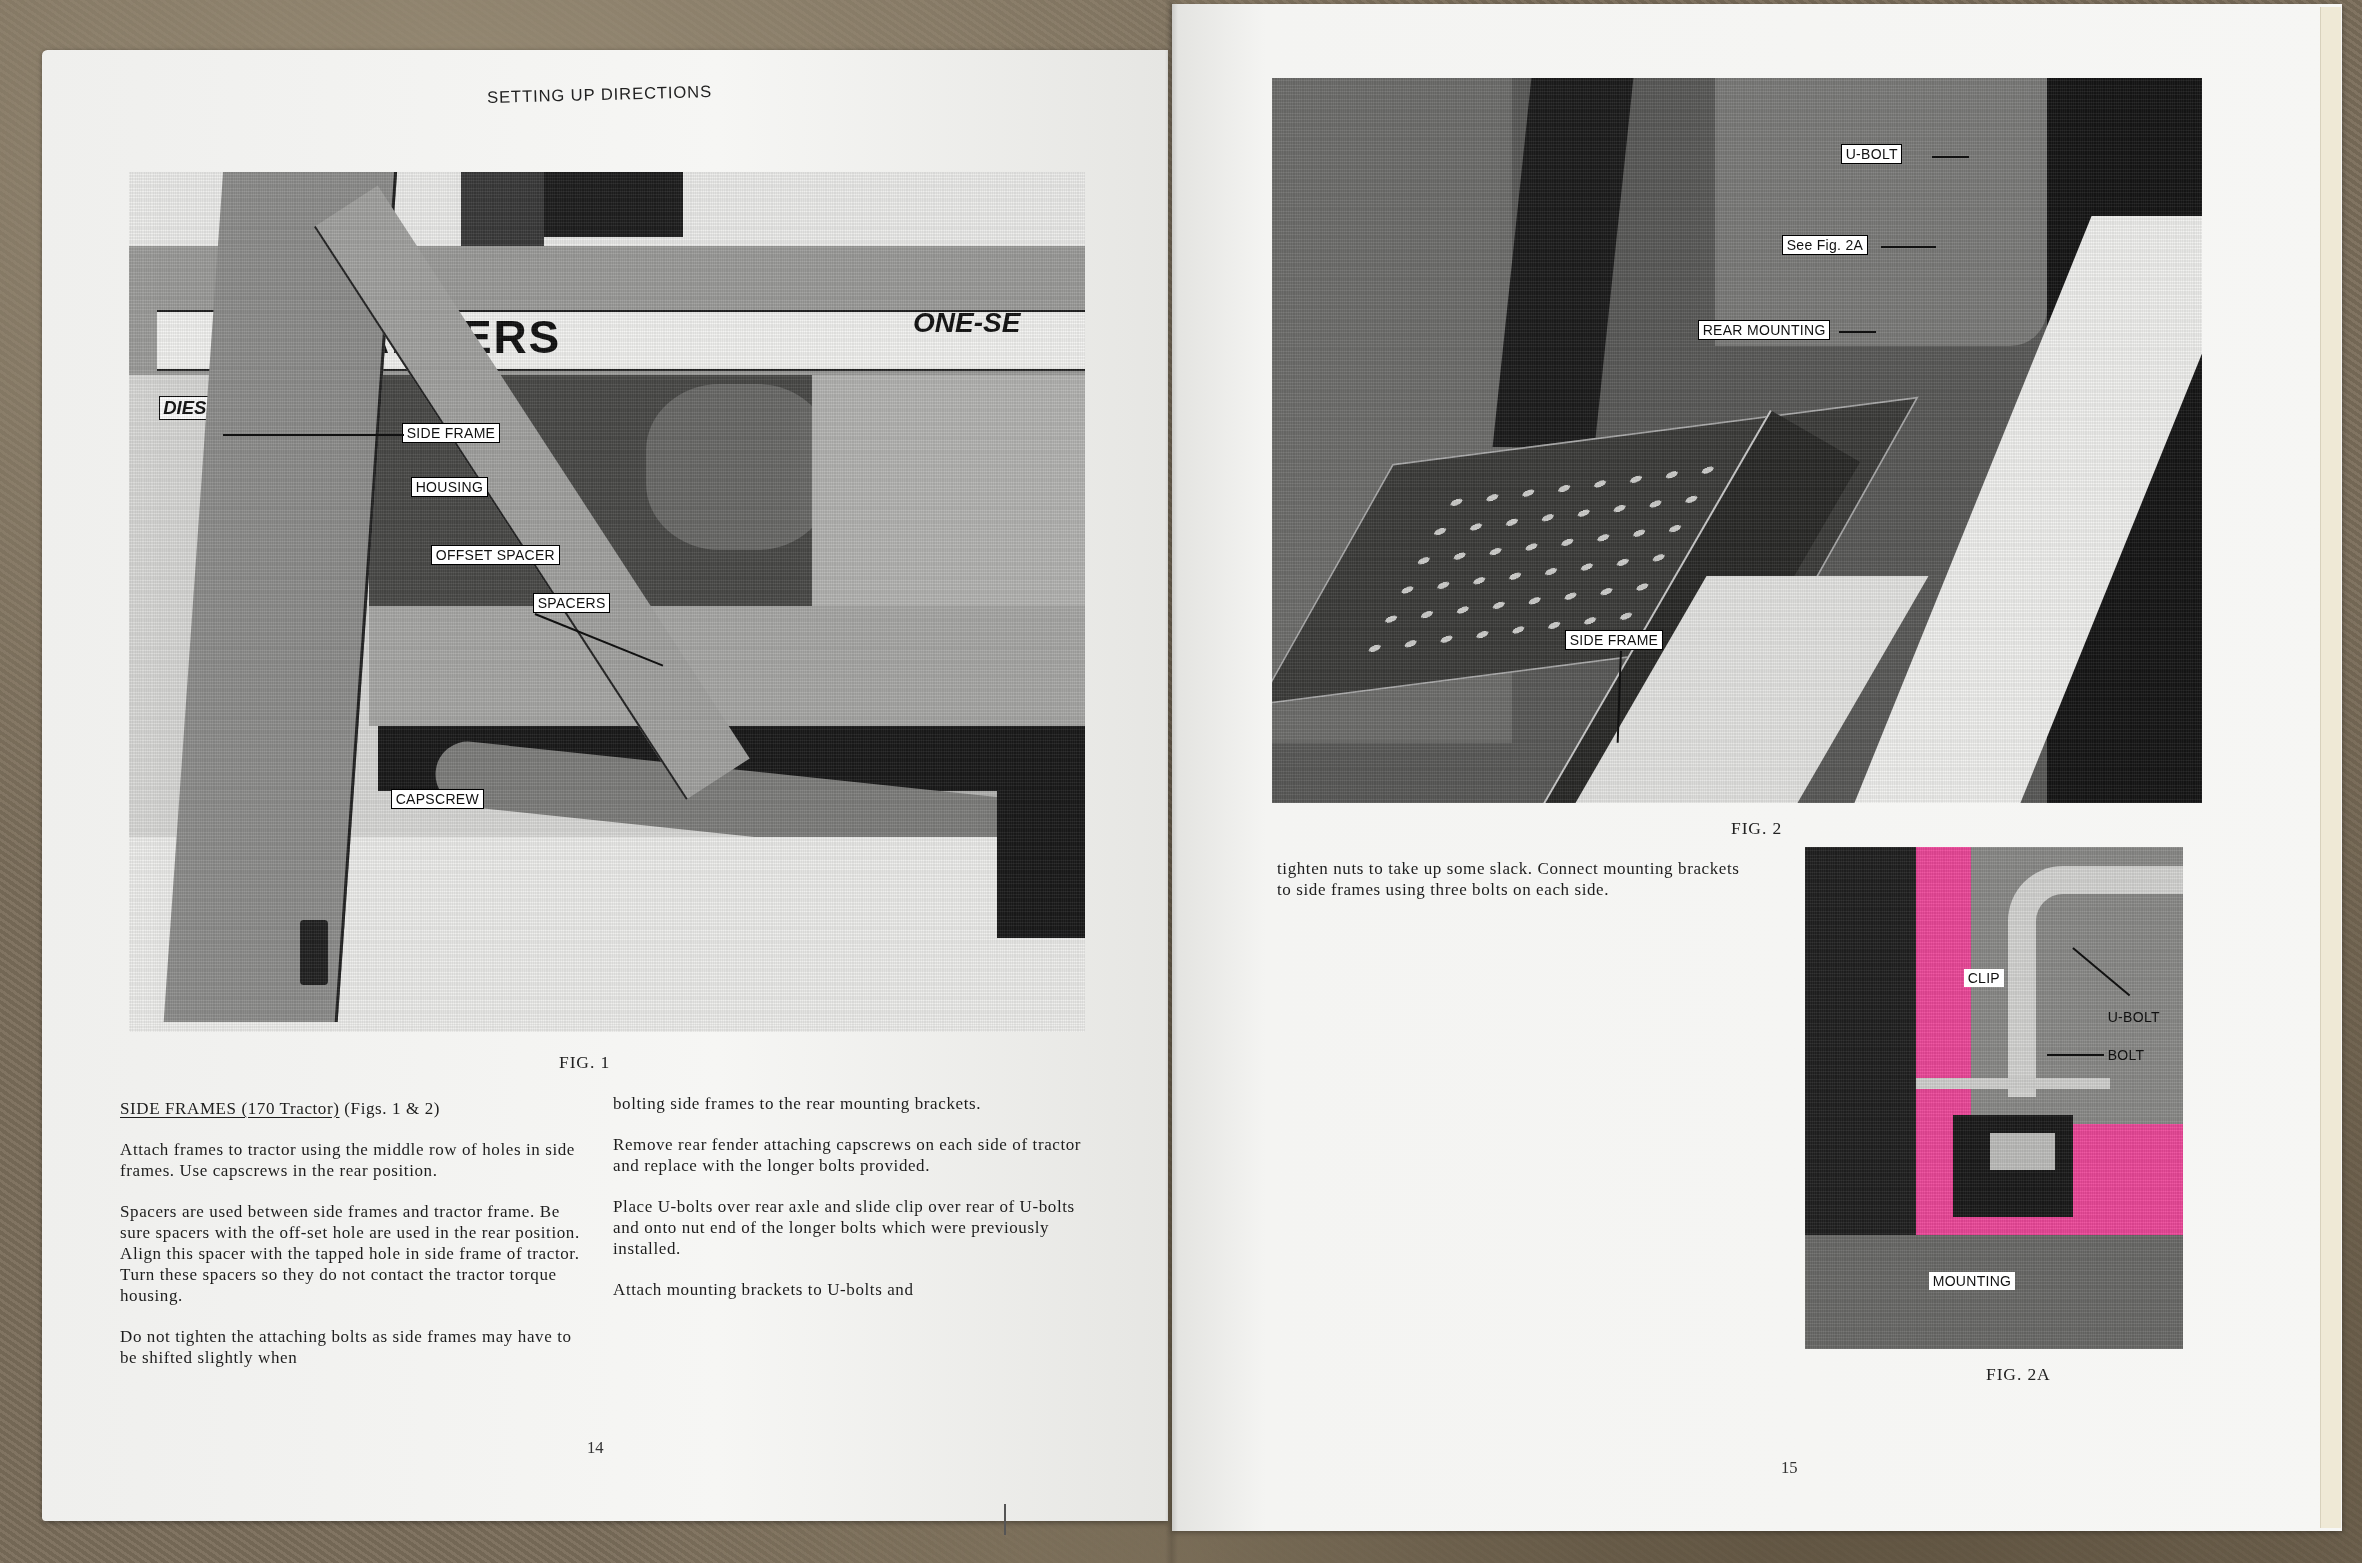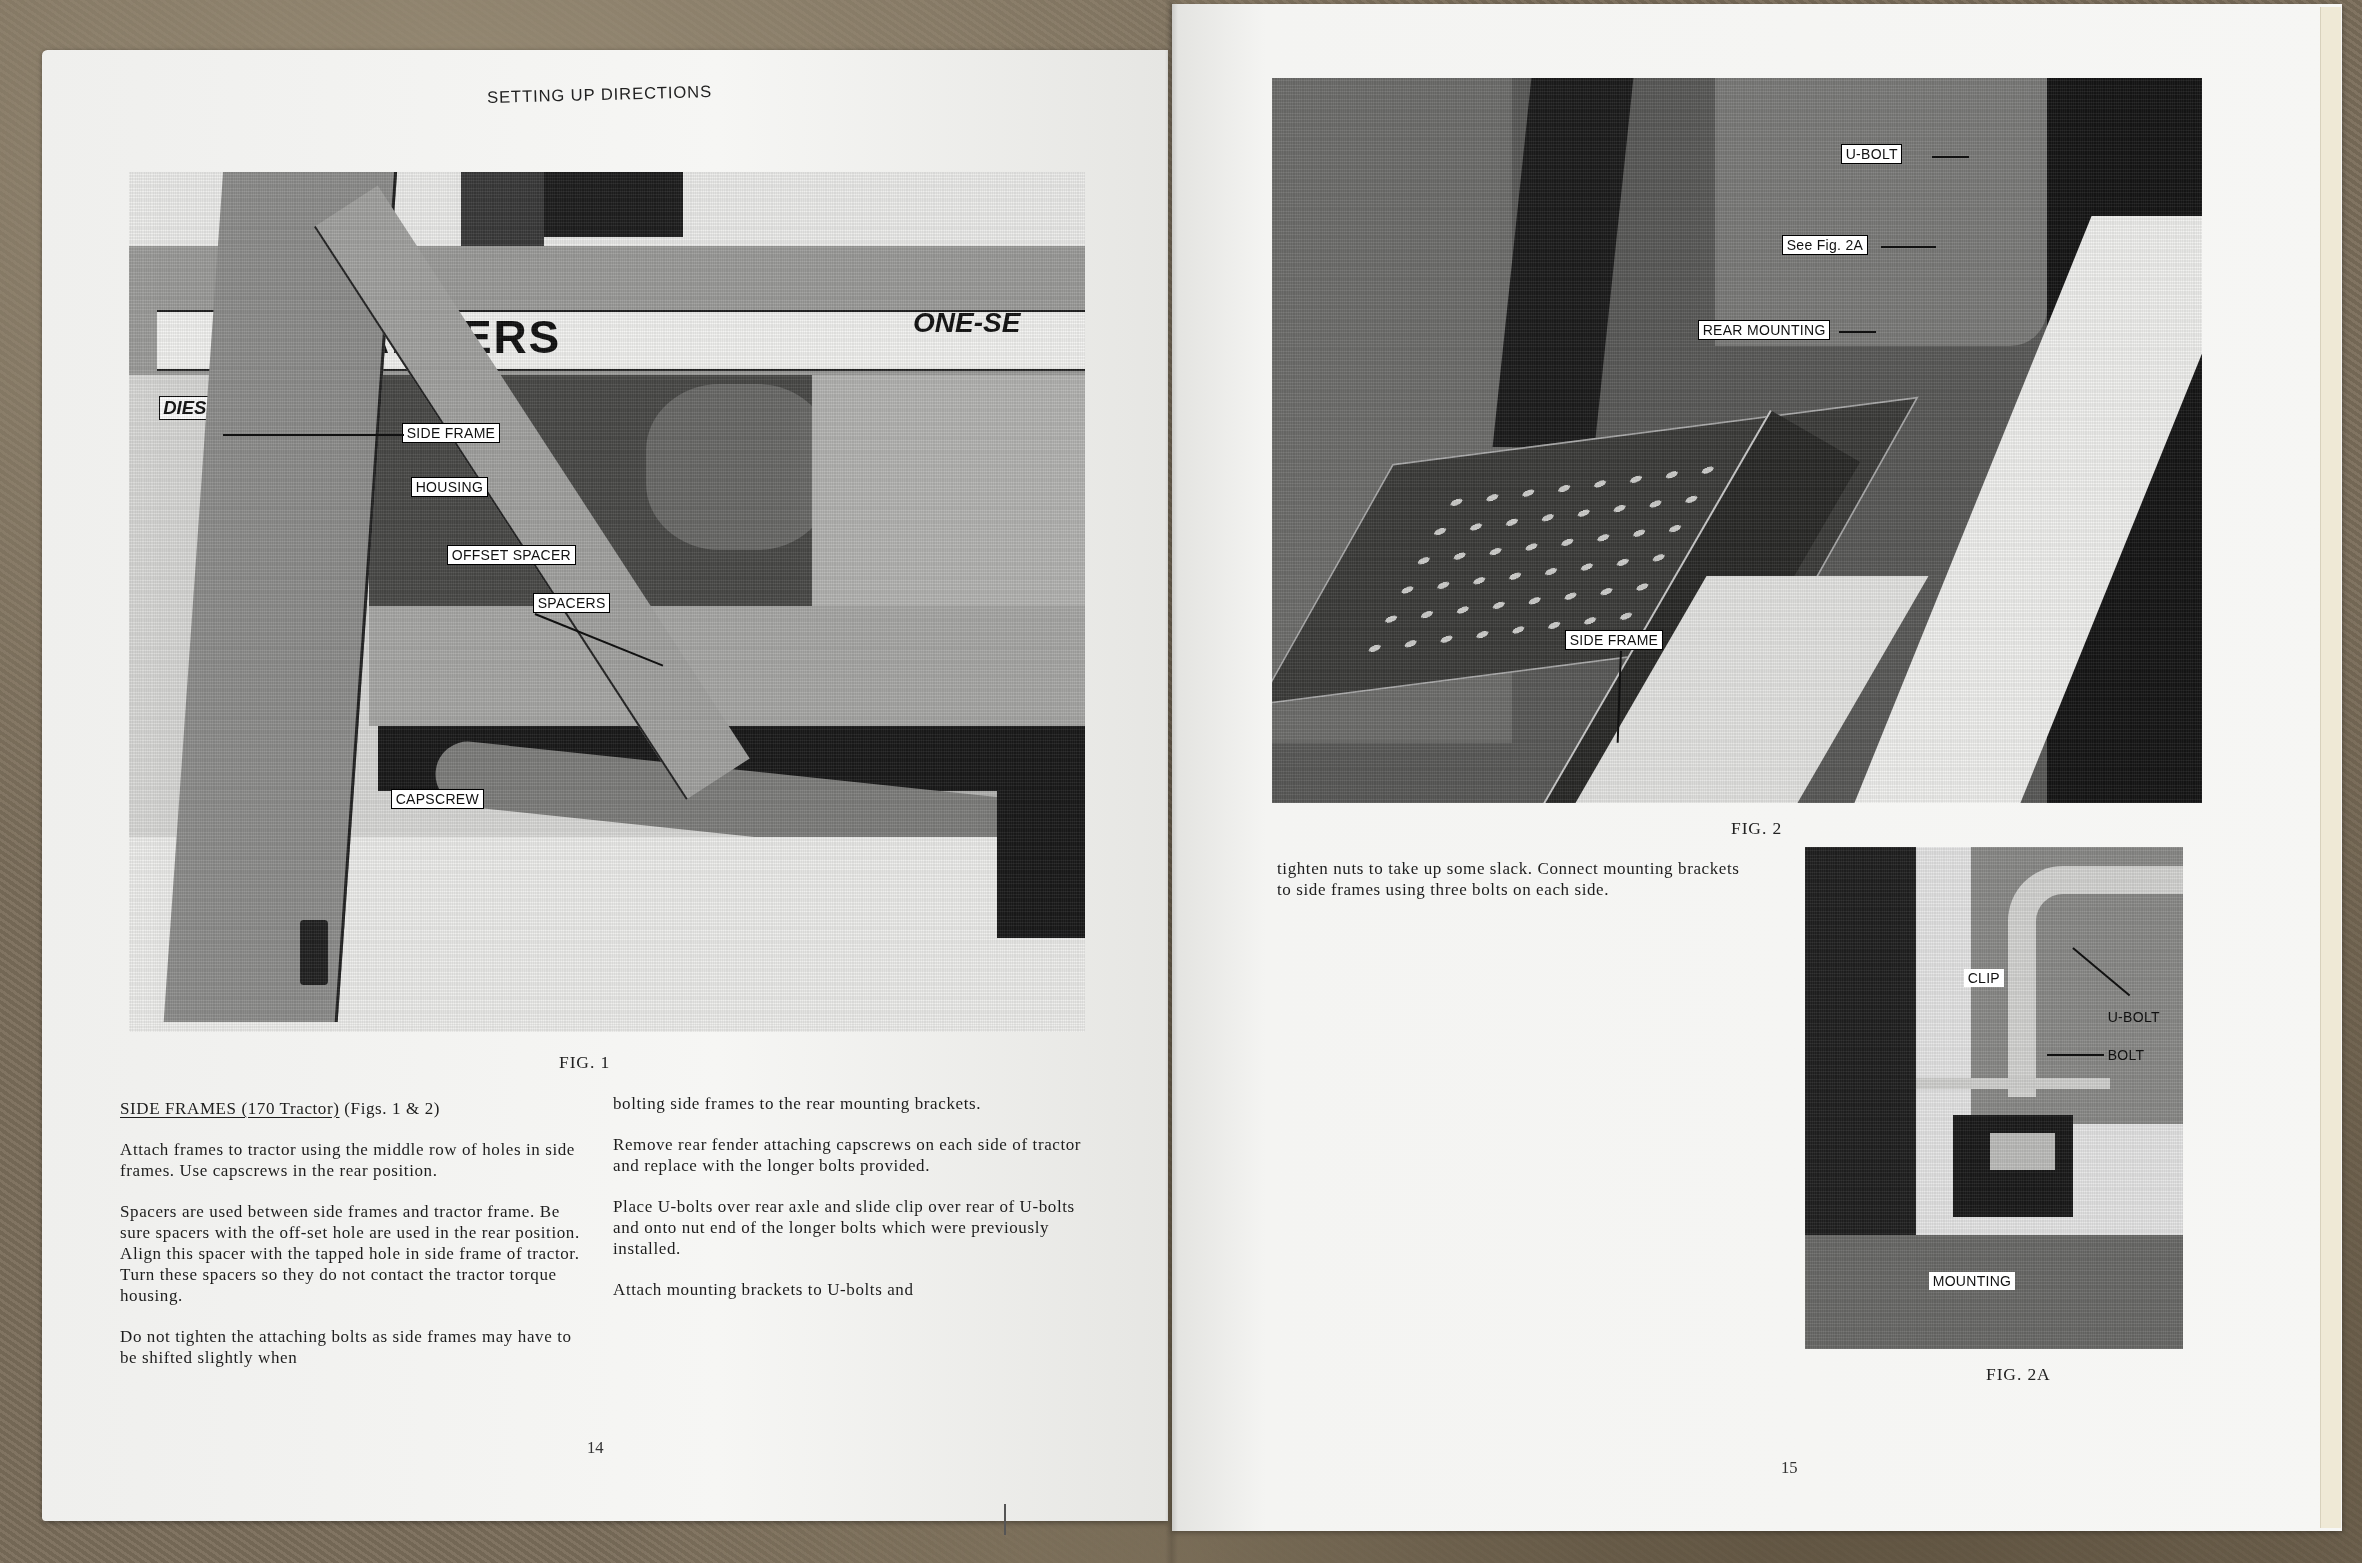--- a/index.html
+++ b/index.html
@@ -104,21 +104,21 @@
   <div style="position:absolute;left:868px;top:554px;width:89px;height:212px;background:#1a1a1a;"></div>
 
   <div style="position:absolute;left:65px;top:-18.5px;width:171px;height:868px;background:#8e8e8c;transform:skewX(-4deg);border-right:3.7px solid #222;"></div>
   <div style="position:absolute;left:171px;top:748px;width:28px;height:65px;background:#222;border-radius:3.7px;"></div>
 
   <div style="position:absolute;left:185px;top:55px;width:74px;height:683px;background:#a2a2a0;transform-origin:top left;transform:rotate(-33deg);border-left:2.8px solid #222;"></div>
   <div class="photo-noise"></div>
 
   <div class="callout" style="left:273px;top:251px;">SIDE FRAME</div>
   <div class="callout" style="left:282px;top:305px;">HOUSING</div>
-  <div class="callout" style="left:318px;top:373px;">OFFSET SPACER</div>
+  <div class="callout" style="left:302px;top:373px;">OFFSET SPACER</div>
   <div class="callout" style="left:404px;top:421px;">SPACERS</div>
   <div class="callout" style="left:262px;top:617px;">CAPSCREW</div>
   <div class="leader" style="left:94px;top:262px;width:181px;"></div>
   <div class="leader" style="left:406px;top:441px;width:138px;transform:rotate(22deg);"></div>
 </div>
 <div class="caption" style="left:559px;top:1052px;">FIG. 1</div>
 
 <div class="text-col" style="left:120px;top:1098px;width:461px;">
   <p style="margin-bottom:20px;">
     <span class="heading">SIDE FRAMES (170 Tractor)</span><span> (Figs. 1 &amp; 2)</span>
@@ -156,21 +156,21 @@
   <div class="callout" style="left:510px;top:157px;">See Fig. 2A</div>
   <div class="callout" style="left:426px;top:242px;">REAR MOUNTING</div>
   <div class="callout" style="left:293px;top:552px;">SIDE FRAME</div>
   <div class="leader" style="left:660px;top:78px;width:37px;"></div>
   <div class="leader" style="left:609px;top:168px;width:55px;"></div>
   <div class="leader" style="left:567px;top:253px;width:37px;"></div>
   <div class="leader" style="left:349px;top:572px;width:92px;transform:rotate(92deg);"></div>
 </div>
 <div class="caption" style="left:1731px;top:818px;">FIG. 2</div>
 
-<div class="photo" style="left:1805px; top:847px; width:378px; height:502px; background:#e5e5e5;">
+<div class="photo" style="left:1805px; top:847px; width:378px; height:502px; background:#ec4899;">
   <div style="position:absolute;left:0;top:0;width:111px;height:502px;background:#202020;"></div>
   <div style="position:absolute;left:166px;top:0;width:212px;height:277px;background:#8a8a88;"></div>
   <div style="position:absolute;left:203px;top:18.5px;width:175px;height:203px;border-left:28px solid #d4d4d2;border-top:28px solid #d4d4d2;border-radius:55px 0 0 0;"></div>
   <div style="position:absolute;left:111px;top:231px;width:194px;height:11px;background:#d0d0ce;"></div>
   <div style="position:absolute;left:148px;top:268px;width:120px;height:102px;background:#1a1a1a;"></div>
   <div style="position:absolute;left:185px;top:286px;width:65px;height:37px;background:#bdbdbb;"></div>
   <div style="position:absolute;left:0;top:388px;width:378px;height:114px;background:#6a6a68;"></div>
   <div class="photo-noise"></div>
   <div class="callout" style="left:159px;top:122px;border:none;">CLIP</div>
   <div class="callout" style="left:299px;top:161px;border:none;background:transparent;">U-BOLT</div>

